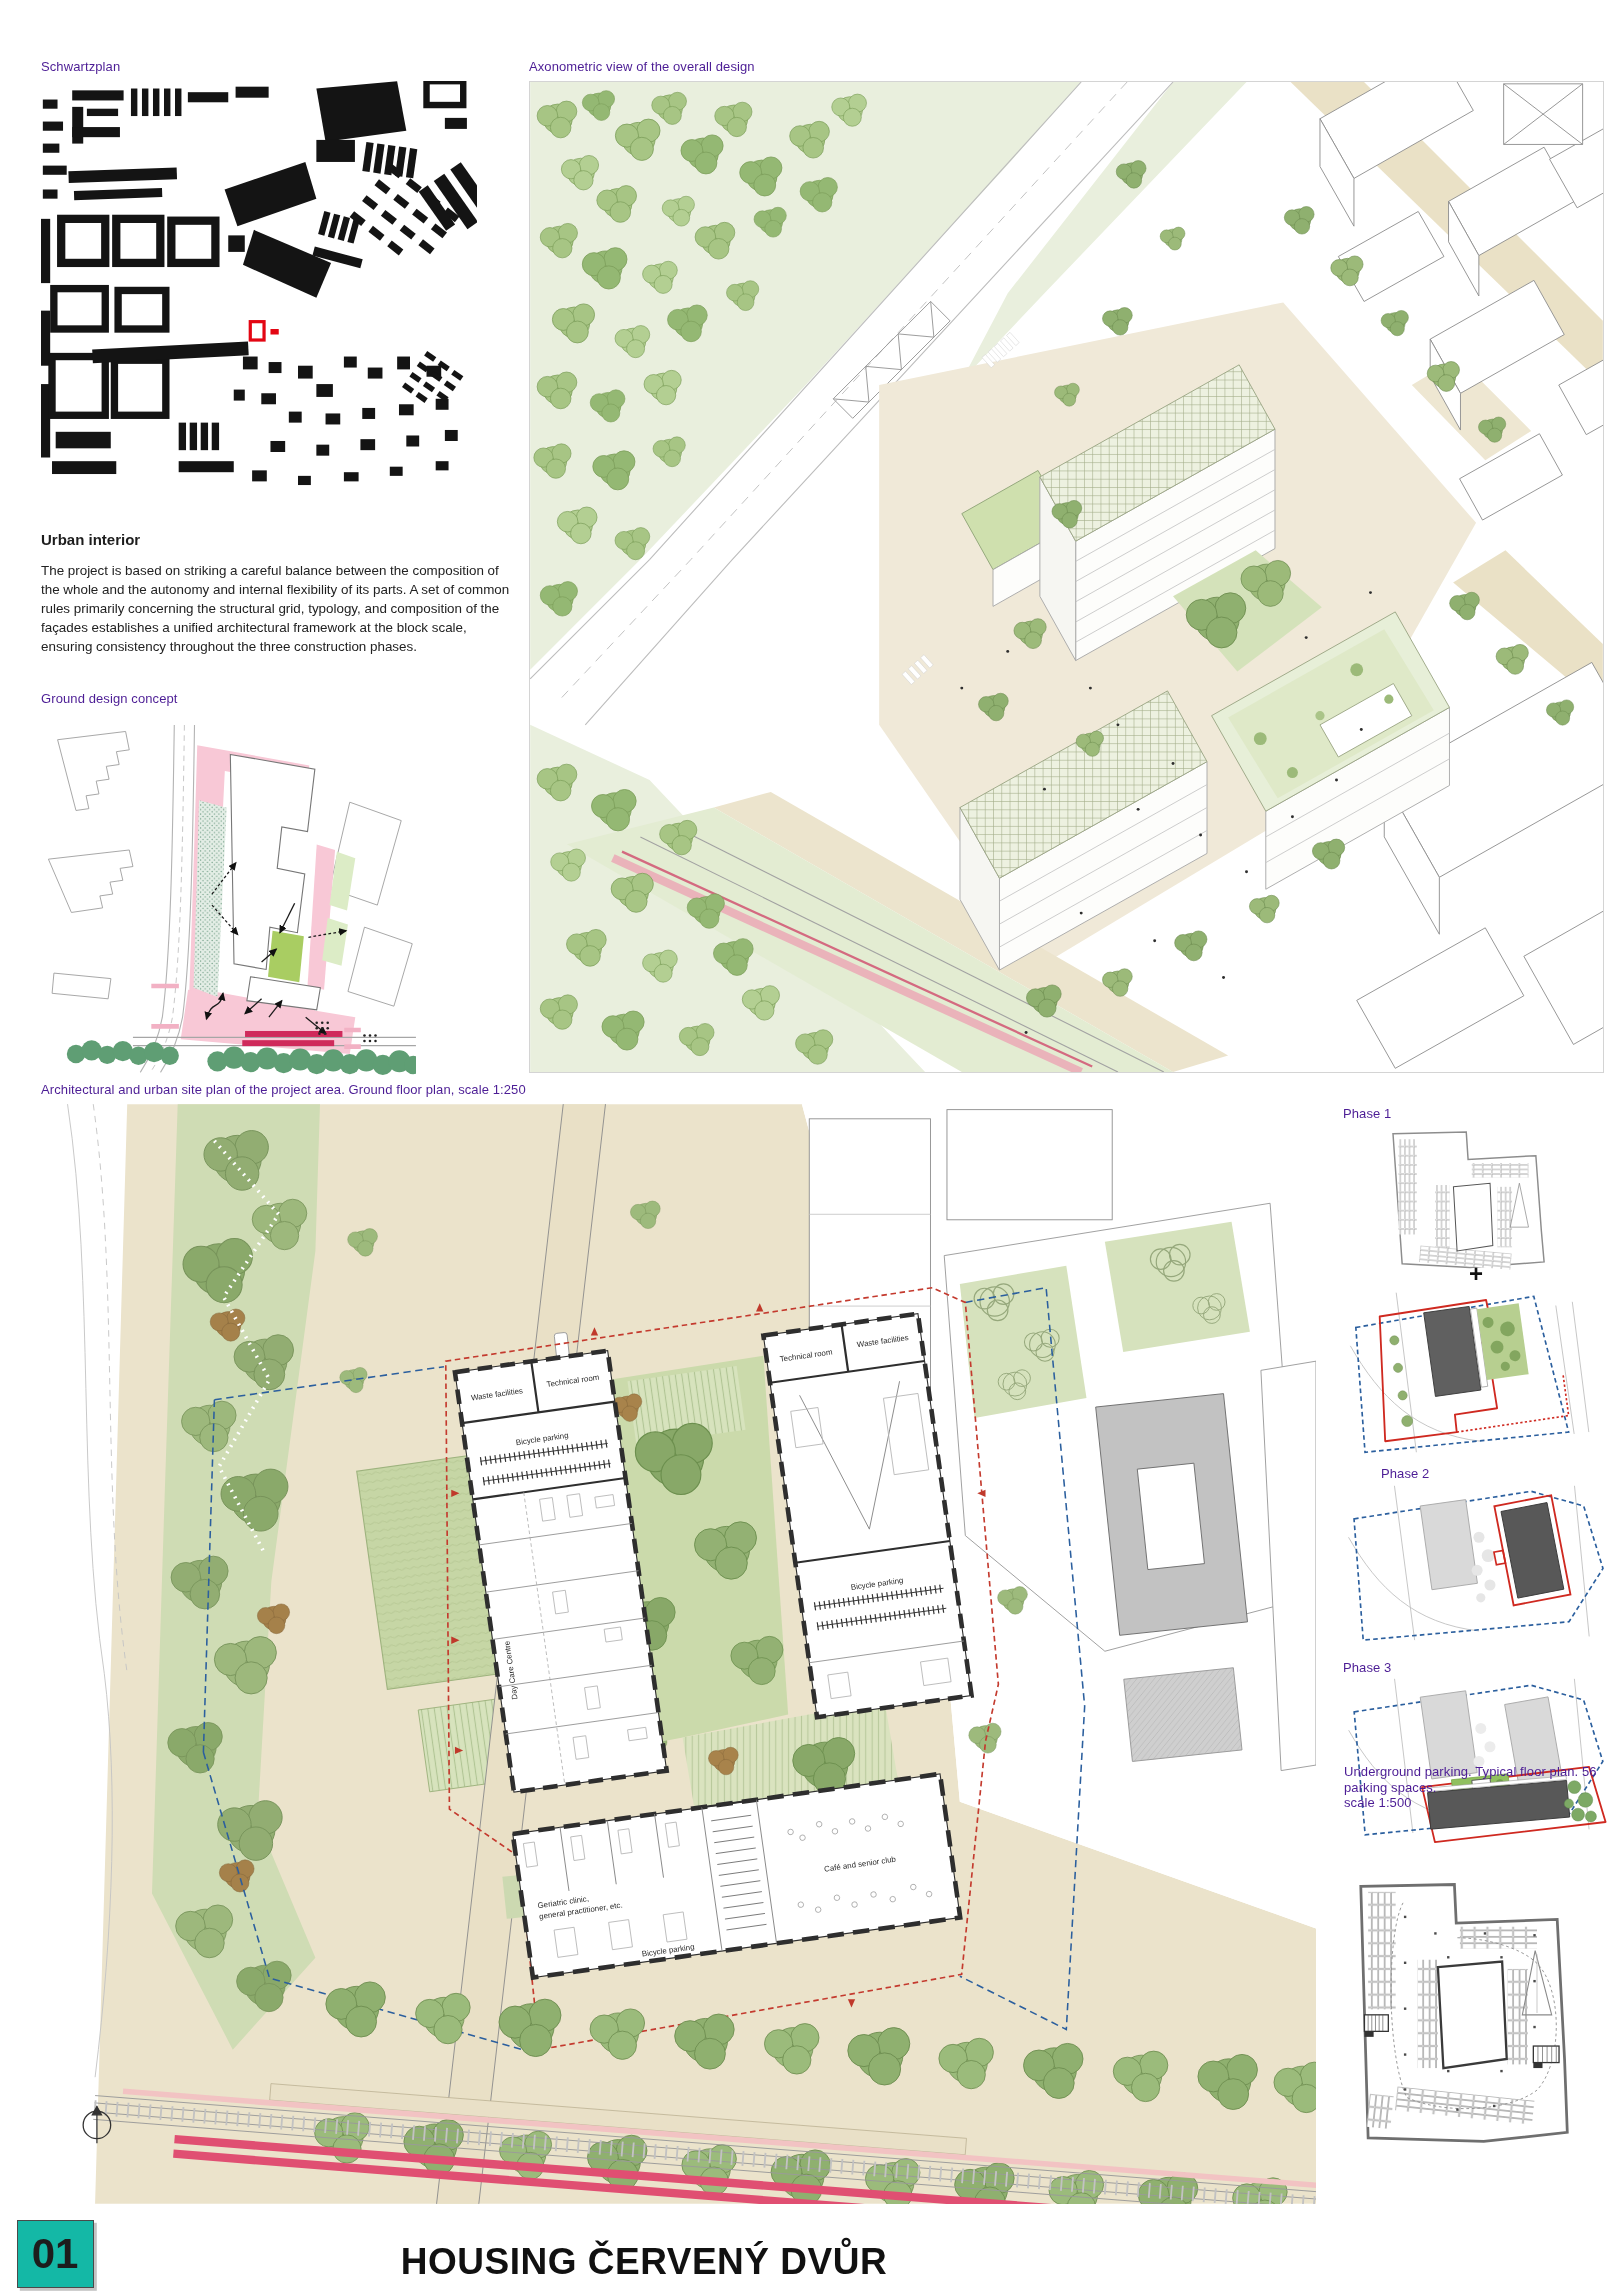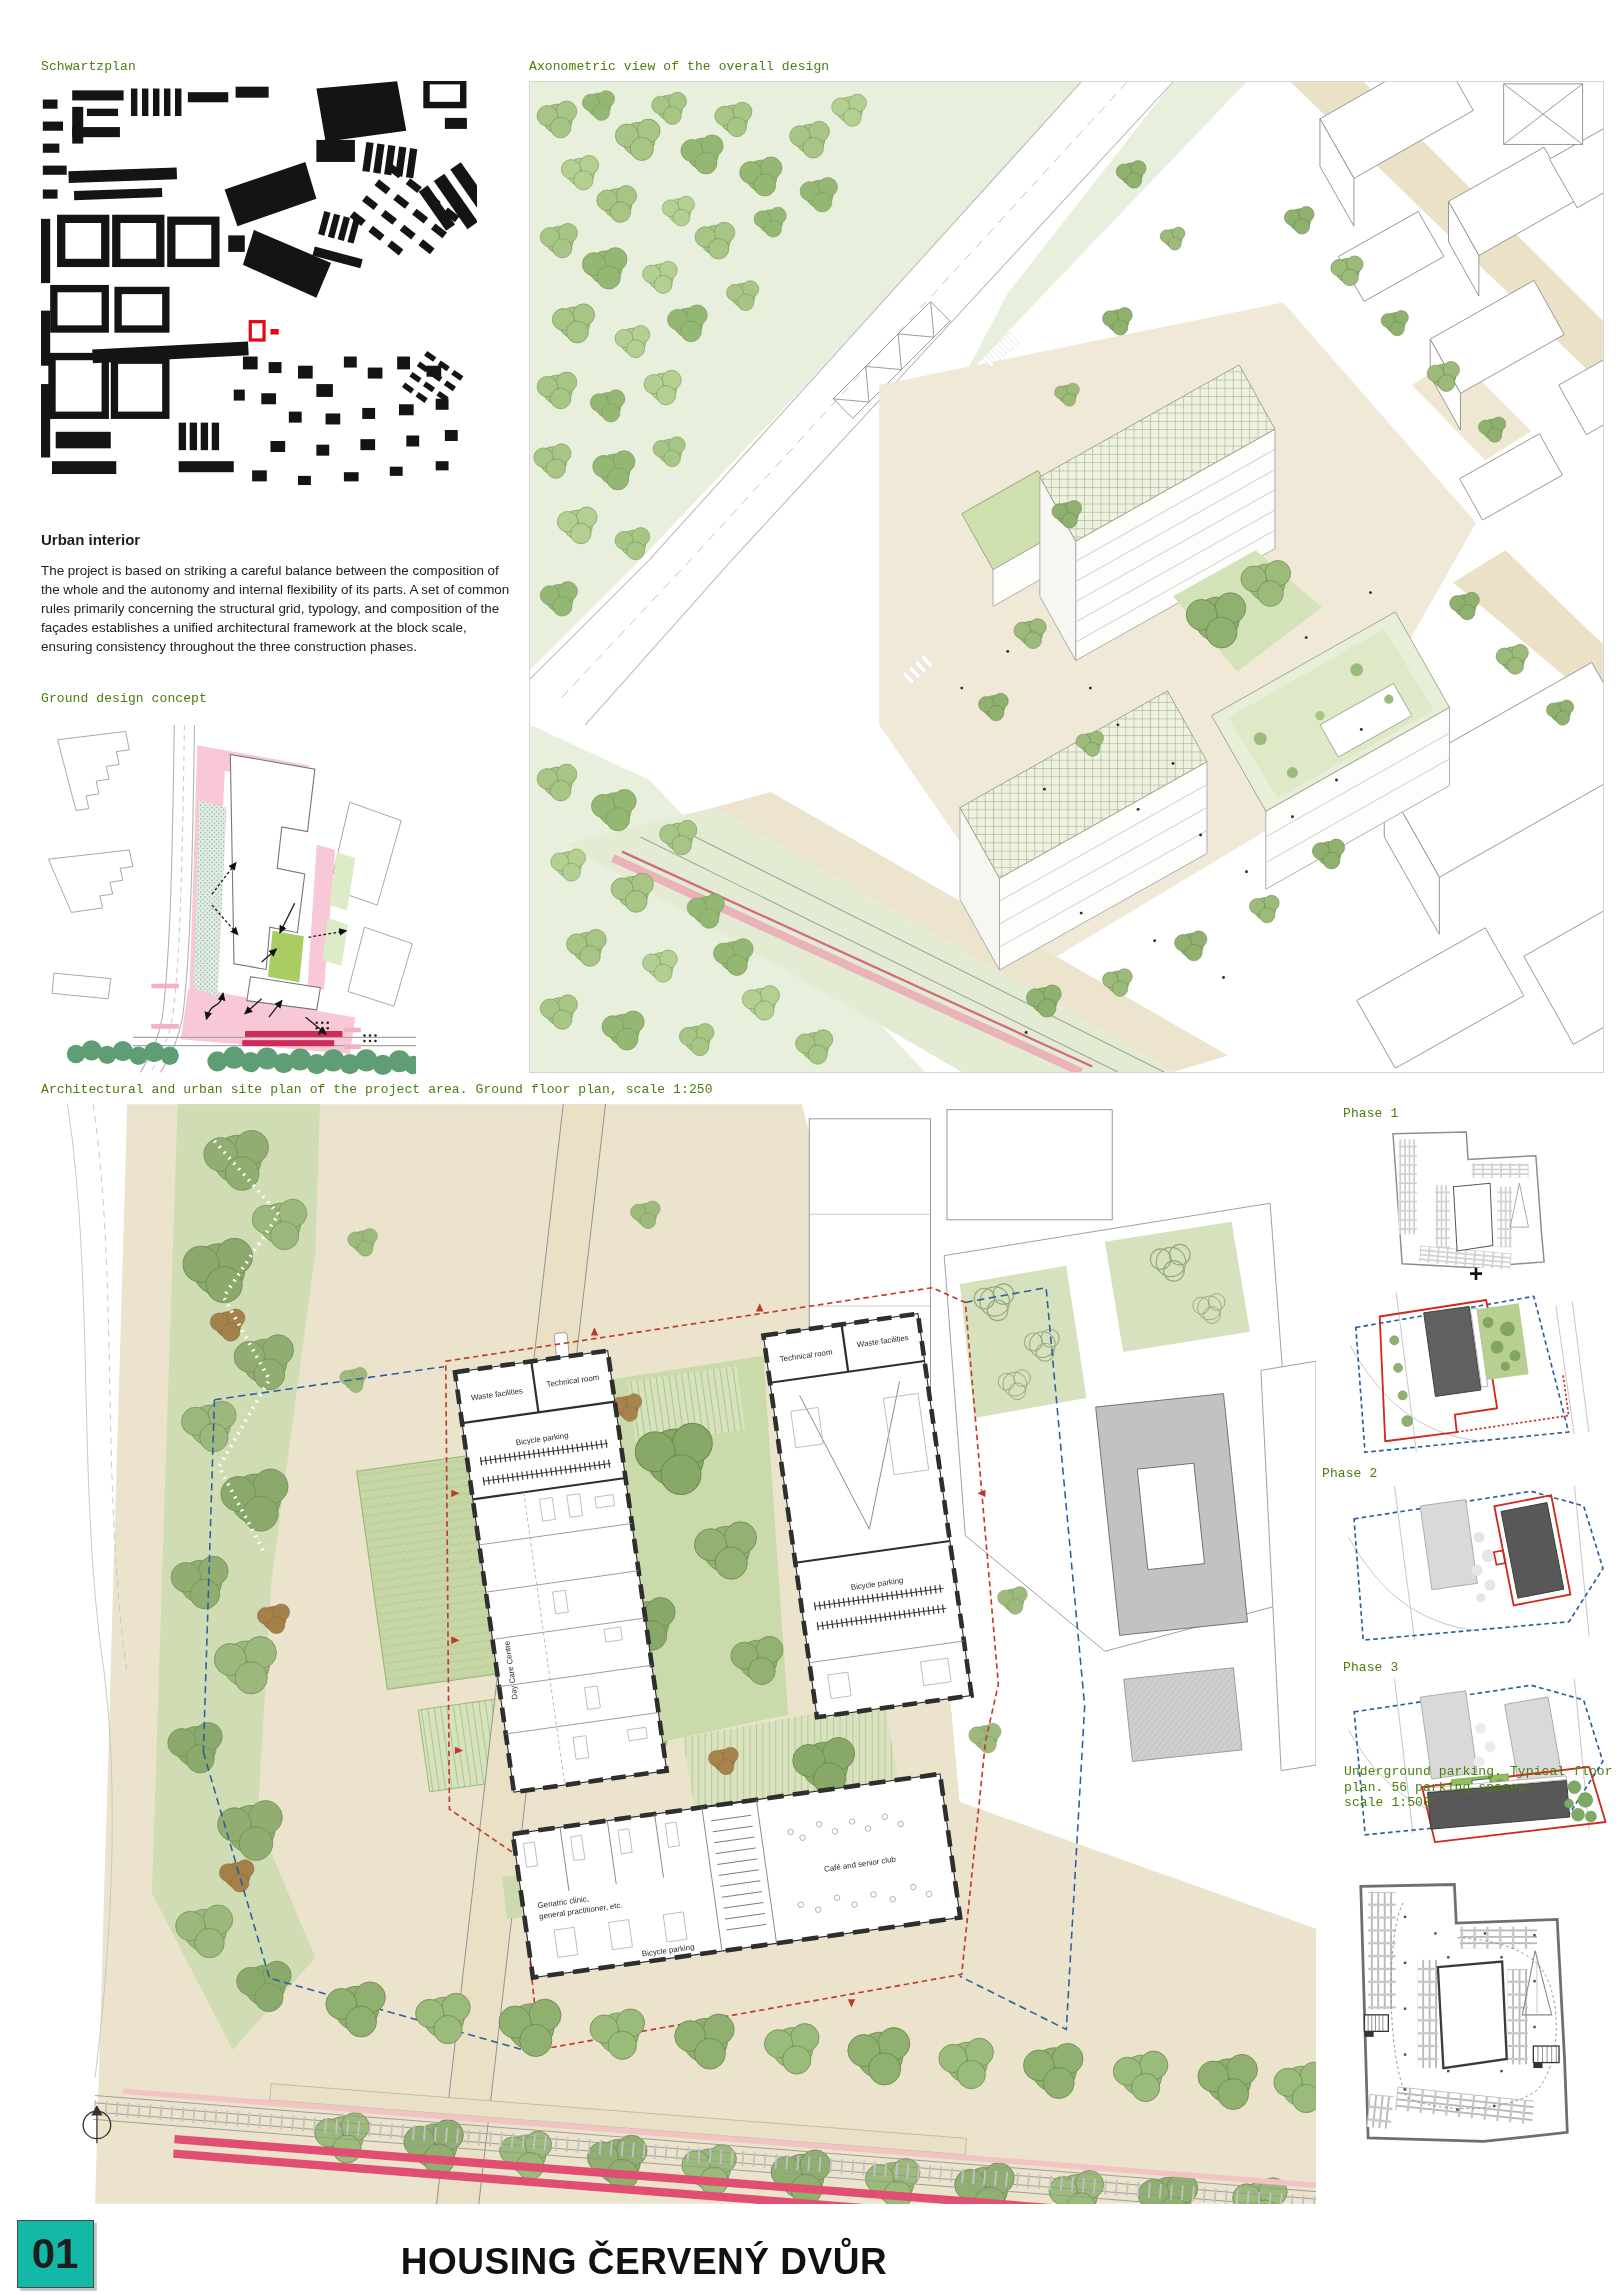--- a/index.html
+++ b/index.html
@@ -1,18 +1,18 @@
 <!DOCTYPE html>
 <html style="font-size:14.7px"><head>
 <meta charset="utf-8">
 <style>
   html,body{margin:0;padding:0;background:#fff;}
   body{width:1624px;height:2296px;position:relative;font-family:"Liberation Sans","DejaVu Sans",sans-serif;color:#1d1d1d;overflow:hidden;}
   .abs{position:absolute;}
-  .cap{font-size:13px;color:#4d7c0f;letter-spacing:0.1px;font-family:Liberation Mono, monospace;}
+  .cap{font-size:13px;color:#4c1d95;letter-spacing:0.1px;}
   .heading{font-size:15px;font-weight:bold;margin:0 0 13px 0;}
   .bodytext p{font-size:13.4px;line-height:19px;margin:0;color:#222;}
   svg{display:block;}
   .panelB{border:0.9px solid #d4d4d4;background:#fff;}
   #pagenum{border:1.8px solid #4a4a4a;background:#14b8a6;box-shadow:2.8px 2.8px 0 #c4c4c4;display:flex;align-items:center;justify-content:center;font-size:42px;font-weight:bold;}
   #title{width:1288px;text-align:center;font-size:37px;font-weight:bold;letter-spacing:0.5px;color:#111;}
   .plus{font-size:24px;font-weight:bold;color:#111;}
   .svgtext{font-family:"Liberation Sans","DejaVu Sans",sans-serif;}
 </style>
 </head>
@@ -774,21 +774,21 @@
         <circle cx="22" cy="66" r="5" fill="#83a65f"></circle>
     </g>
     <g fill="#8fb06f" stroke="#6d8d50" stroke-width=".5">
       <circle cx="56" cy="58" r="5"></circle>
         <circle cx="60" cy="88" r="5"></circle>
         <circle cx="65" cy="118" r="5"></circle>
         <circle cx="70" cy="146" r="6"></circle>
     </g>
   </svg>
 
-  <div class="abs cap" style="left:1322px;top:1466px">Phase 2</div>
+  <div class="abs cap" style="left:1381px;top:1466px">Phase 2</div>
   <svg class="abs" style="left:1343px;top:1482px" width="271" height="161" viewBox="0 0 295 175">
     <g stroke="#c2c2c2" stroke-width="1" fill="none">
       <path d="M56,4 L78,172"></path>
         <path d="M6,60 C38,116 78,154 148,162"></path>
         <path d="M252,4 L268,168"></path>
     </g>
     <path d="M12,40 L205,10 L262,26 L283,94 L246,152 L22,172 Z" fill="none" stroke="#2b5f9e" stroke-width="1.8" stroke-dasharray="5 3.5"></path>
     <g transform="translate(84,26) rotate(-8)">
       <rect width="50" height="92" fill="#d9d9d9" stroke="#ababab"></rect>
     </g>

